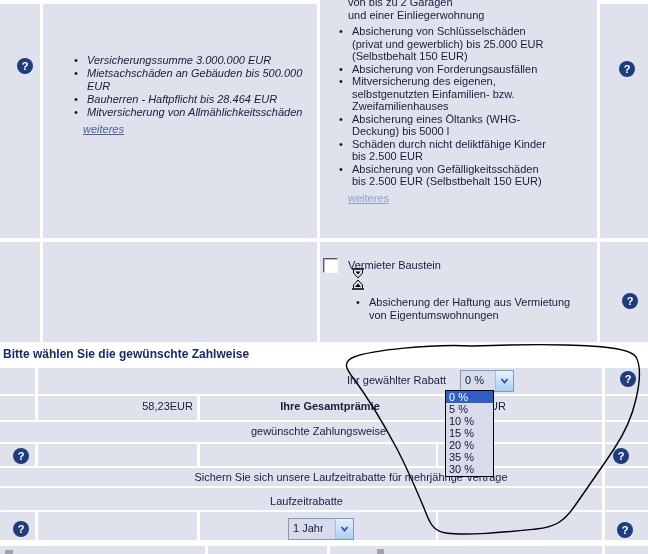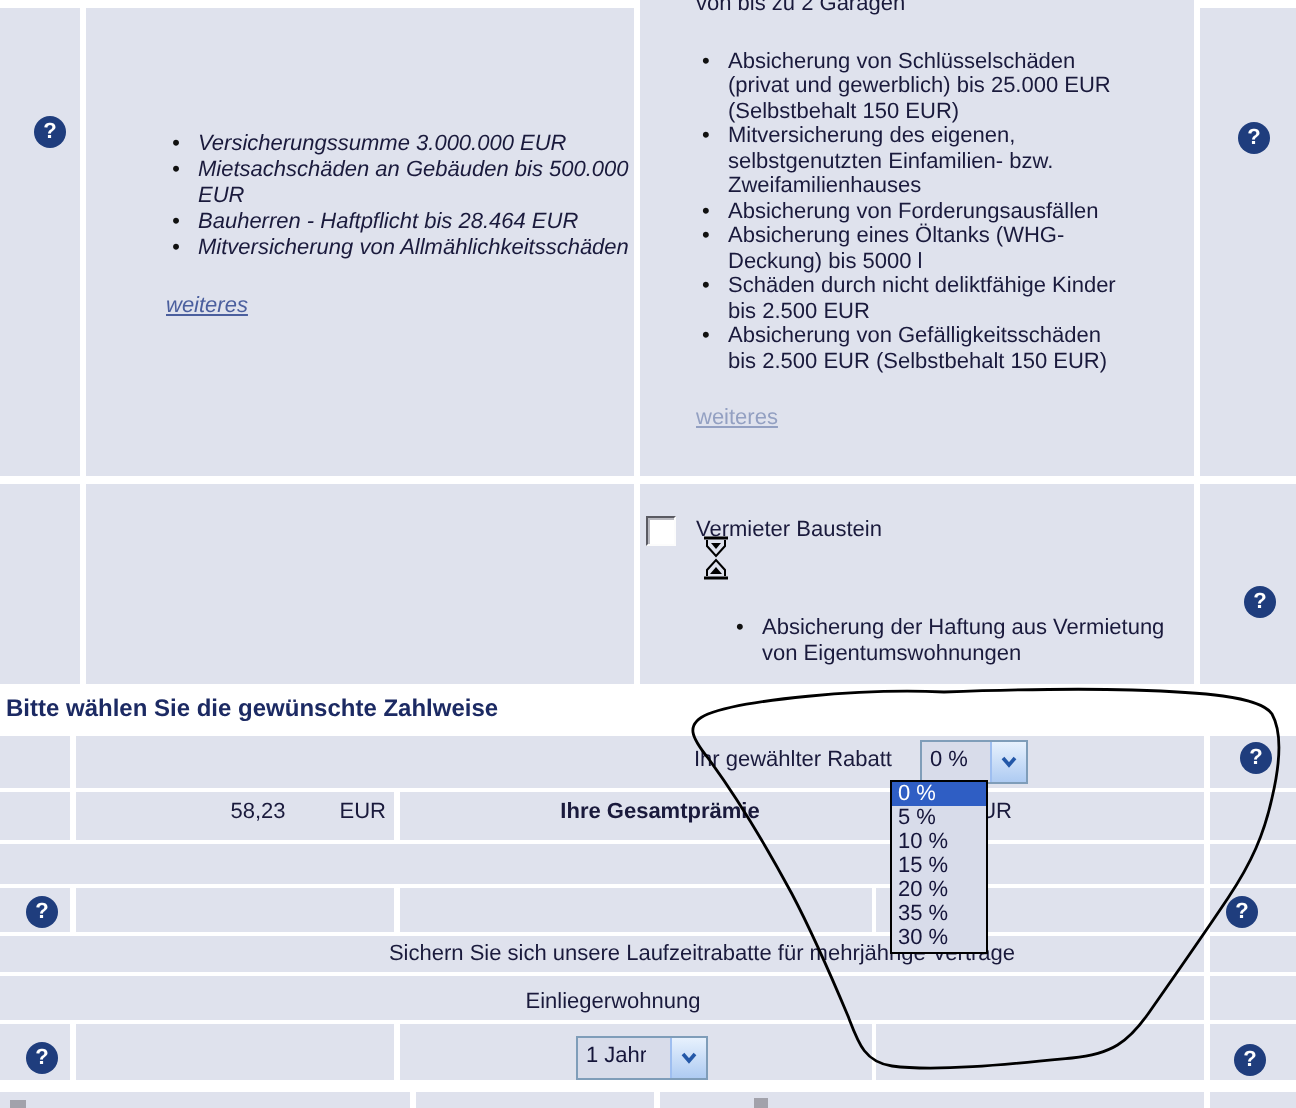--- a/index.html
+++ b/index.html
@@ -3,21 +3,21 @@
 <meta charset="utf-8">
 <style>
   html,body{margin:0;padding:0;background:#fff;}
   #canvas{position:relative;width:648px;height:554px;background:#fff;overflow:hidden;
           font-family:"Liberation Sans",sans-serif;color:#1a1a3c;}
   .cell{position:absolute;background:#dfe2ed;}
   .t{position:absolute;font-size:11px;line-height:13px;color:#1a1a3c;}
   .b{font-weight:bold;}
   .help{position:absolute;width:16px;height:16px;border-radius:50%;background:#1f3d7d;
         color:#fff;font-size:11px;font-weight:bold;text-align:center;line-height:16px;cursor:pointer;}
-  ul.blist{list-style:none;margin:16px;padding:0;}
+  ul.blist{list-style:none;margin:4px;padding:0;}
   ul.blist li{position:relative;padding-left:13px;}
   ul.blist li::before{content:"•";position:absolute;left:0;top:0;color:#111;}
   .contline{padding-left:13px;}
   a.more{color:#4b5f9e;text-decoration:underline;cursor:pointer;}
   a.more.faded{color:#93a0c2;}
   .sect-head{position:absolute;left:0;top:342px;width:648px;height:26px;background:#fff;}
   .sect-head span{position:absolute;left:3px;top:5px;font-size:12px;font-weight:bold;color:#1c2a63;}
   .xpsel{position:absolute;height:20px;border:1px solid #7f9db9;background:#d8dcea;
          display:flex;align-items:stretch;cursor:pointer;}
   .xpsel .val{flex:1;font-size:11px;line-height:18px;padding-left:4px;color:#15153a;white-space:nowrap;overflow:hidden;}
@@ -57,24 +57,25 @@
       <li>Versicherungssumme 3.000.000 EUR</li>
       <li>Mietsachschäden an Gebäuden bis 500.000 EUR</li>
       <li>Bauherren - Haftpflicht bis 28.464 EUR</li>
       <li>Mitversicherung von Allmählichkeitsschäden</li>
     </ul>
     <div style="padding-left:13px;"><a class="more">weiteres</a></div>
   </div>
 
   <div class="t" style="left:335px;top:-4px;width:250px;font-size:11px;line-height:12.5px;">
     <div class="contline">von bis zu 2 Garagen</div>
+    <div class="contline">und einer Einliegerwohnung</div>
     <ul class="blist" style="width:212px;">
       <li>Absicherung von Schlüsselschäden (privat und gewerblich) bis 25.000 EUR (Selbstbehalt 150 EUR)</li>
+      <li>Absicherung von Forderungsausfällen</li>
       <li>Mitversicherung des eigenen, selbstgenutzten Einfamilien- bzw. Zweifamilienhauses</li>
-      <li>Absicherung von Forderungsausfällen</li>
       <li>Absicherung eines Öltanks (WHG-Deckung) bis 5000 l</li>
       <li>Schäden durch nicht deliktfähige Kinder bis 2.500 EUR</li>
       <li>Absicherung von Gefälligkeitsschäden bis 2.500 EUR (Selbstbehalt 150 EUR)</li>
     </ul>
     <div style="padding-left:13px;"><a class="more faded">weiteres</a></div>
   </div>
 
   <div class="chk" style="left:323px;top:258px;"></div>
   <div class="t" style="left:348px;top:259px;">Vermieter Baustein</div>
   <svg class="anno" style="left:350px;top:268px;z-index:5;" width="16" height="22" viewBox="0 0 16 22">
@@ -105,43 +106,44 @@
         </svg>
     </span>
   </div>
   <div class="help" style="left:620px;top:371px;">?</div>
 
   <div class="cell" style="left:0;top:396px;width:35px;height:24px;"></div>
   <div class="cell" style="left:38px;top:396px;width:159px;height:24px;"></div>
   <div class="cell" style="left:200px;top:396px;width:402px;height:24px;"></div>
   <div class="cell" style="left:605px;top:396px;width:43px;height:24px;"></div>
   <div class="t" style="left:38px;top:400px;width:155px;text-align:right;">
-    <span>58,23</span><span style="margin-left:27px;">EUR</span>
+    <span>58,23</span><span style="margin-left:0;">EUR</span>
   </div>
   <div class="t b" style="left:255px;top:400px;width:150px;text-align:center;">Ihre Gesamtprämie</div>
   <div class="t" style="left:420px;top:400px;width:86px;text-align:right;">58,23 EUR</div>
 
   <div class="cell" style="left:0;top:422px;width:602px;height:20px;"></div>
   <div class="cell" style="left:605px;top:422px;width:43px;height:20px;"></div>
+  <div class="t" style="left:16px;top:425px;width:605px;text-align:center;">gewünschte Zahlungsweise</div>
 
   <div class="cell" style="left:0;top:444px;width:35px;height:22px;"></div>
   <div class="cell" style="left:38px;top:444px;width:159px;height:22px;"></div>
   <div class="cell" style="left:200px;top:444px;width:236px;height:22px;"></div>
   <div class="cell" style="left:438px;top:444px;width:164px;height:22px;"></div>
   <div class="cell" style="left:605px;top:444px;width:43px;height:22px;"></div>
   <div class="help" style="left:13px;top:448px;">?</div>
   <div class="help" style="left:613px;top:448px;">?</div>
 
   <div class="cell" style="left:0;top:468px;width:602px;height:18px;"></div>
   <div class="cell" style="left:605px;top:468px;width:43px;height:18px;"></div>
   <div class="t" style="left:50px;top:471px;width:602px;text-align:center;">Sichern Sie sich unsere Laufzeitrabatte für mehrjährige Verträge</div>
 
   <div class="cell" style="left:0;top:488px;width:602px;height:22px;"></div>
   <div class="cell" style="left:605px;top:488px;width:43px;height:22px;"></div>
-  <div class="t" style="left:4px;top:495px;width:605px;text-align:center;">Einliegerwohnung</div>
+  <div class="t" style="left:4px;top:495px;width:605px;text-align:center;">Laufzeitrabatte</div>
 
   <div class="cell" style="left:0;top:512px;width:35px;height:28px;"></div>
   <div class="cell" style="left:38px;top:512px;width:159px;height:28px;"></div>
   <div class="cell" style="left:200px;top:512px;width:236px;height:28px;"></div>
   <div class="cell" style="left:438px;top:512px;width:164px;height:28px;"></div>
   <div class="cell" style="left:605px;top:512px;width:43px;height:28px;"></div>
   <div class="help" style="left:13px;top:521px;">?</div>
   <div class="xpsel" style="left:288px;top:518px;width:64px;gap:12px;">
     <span class="val">1 Jahr</span>
     <span class="btn">

